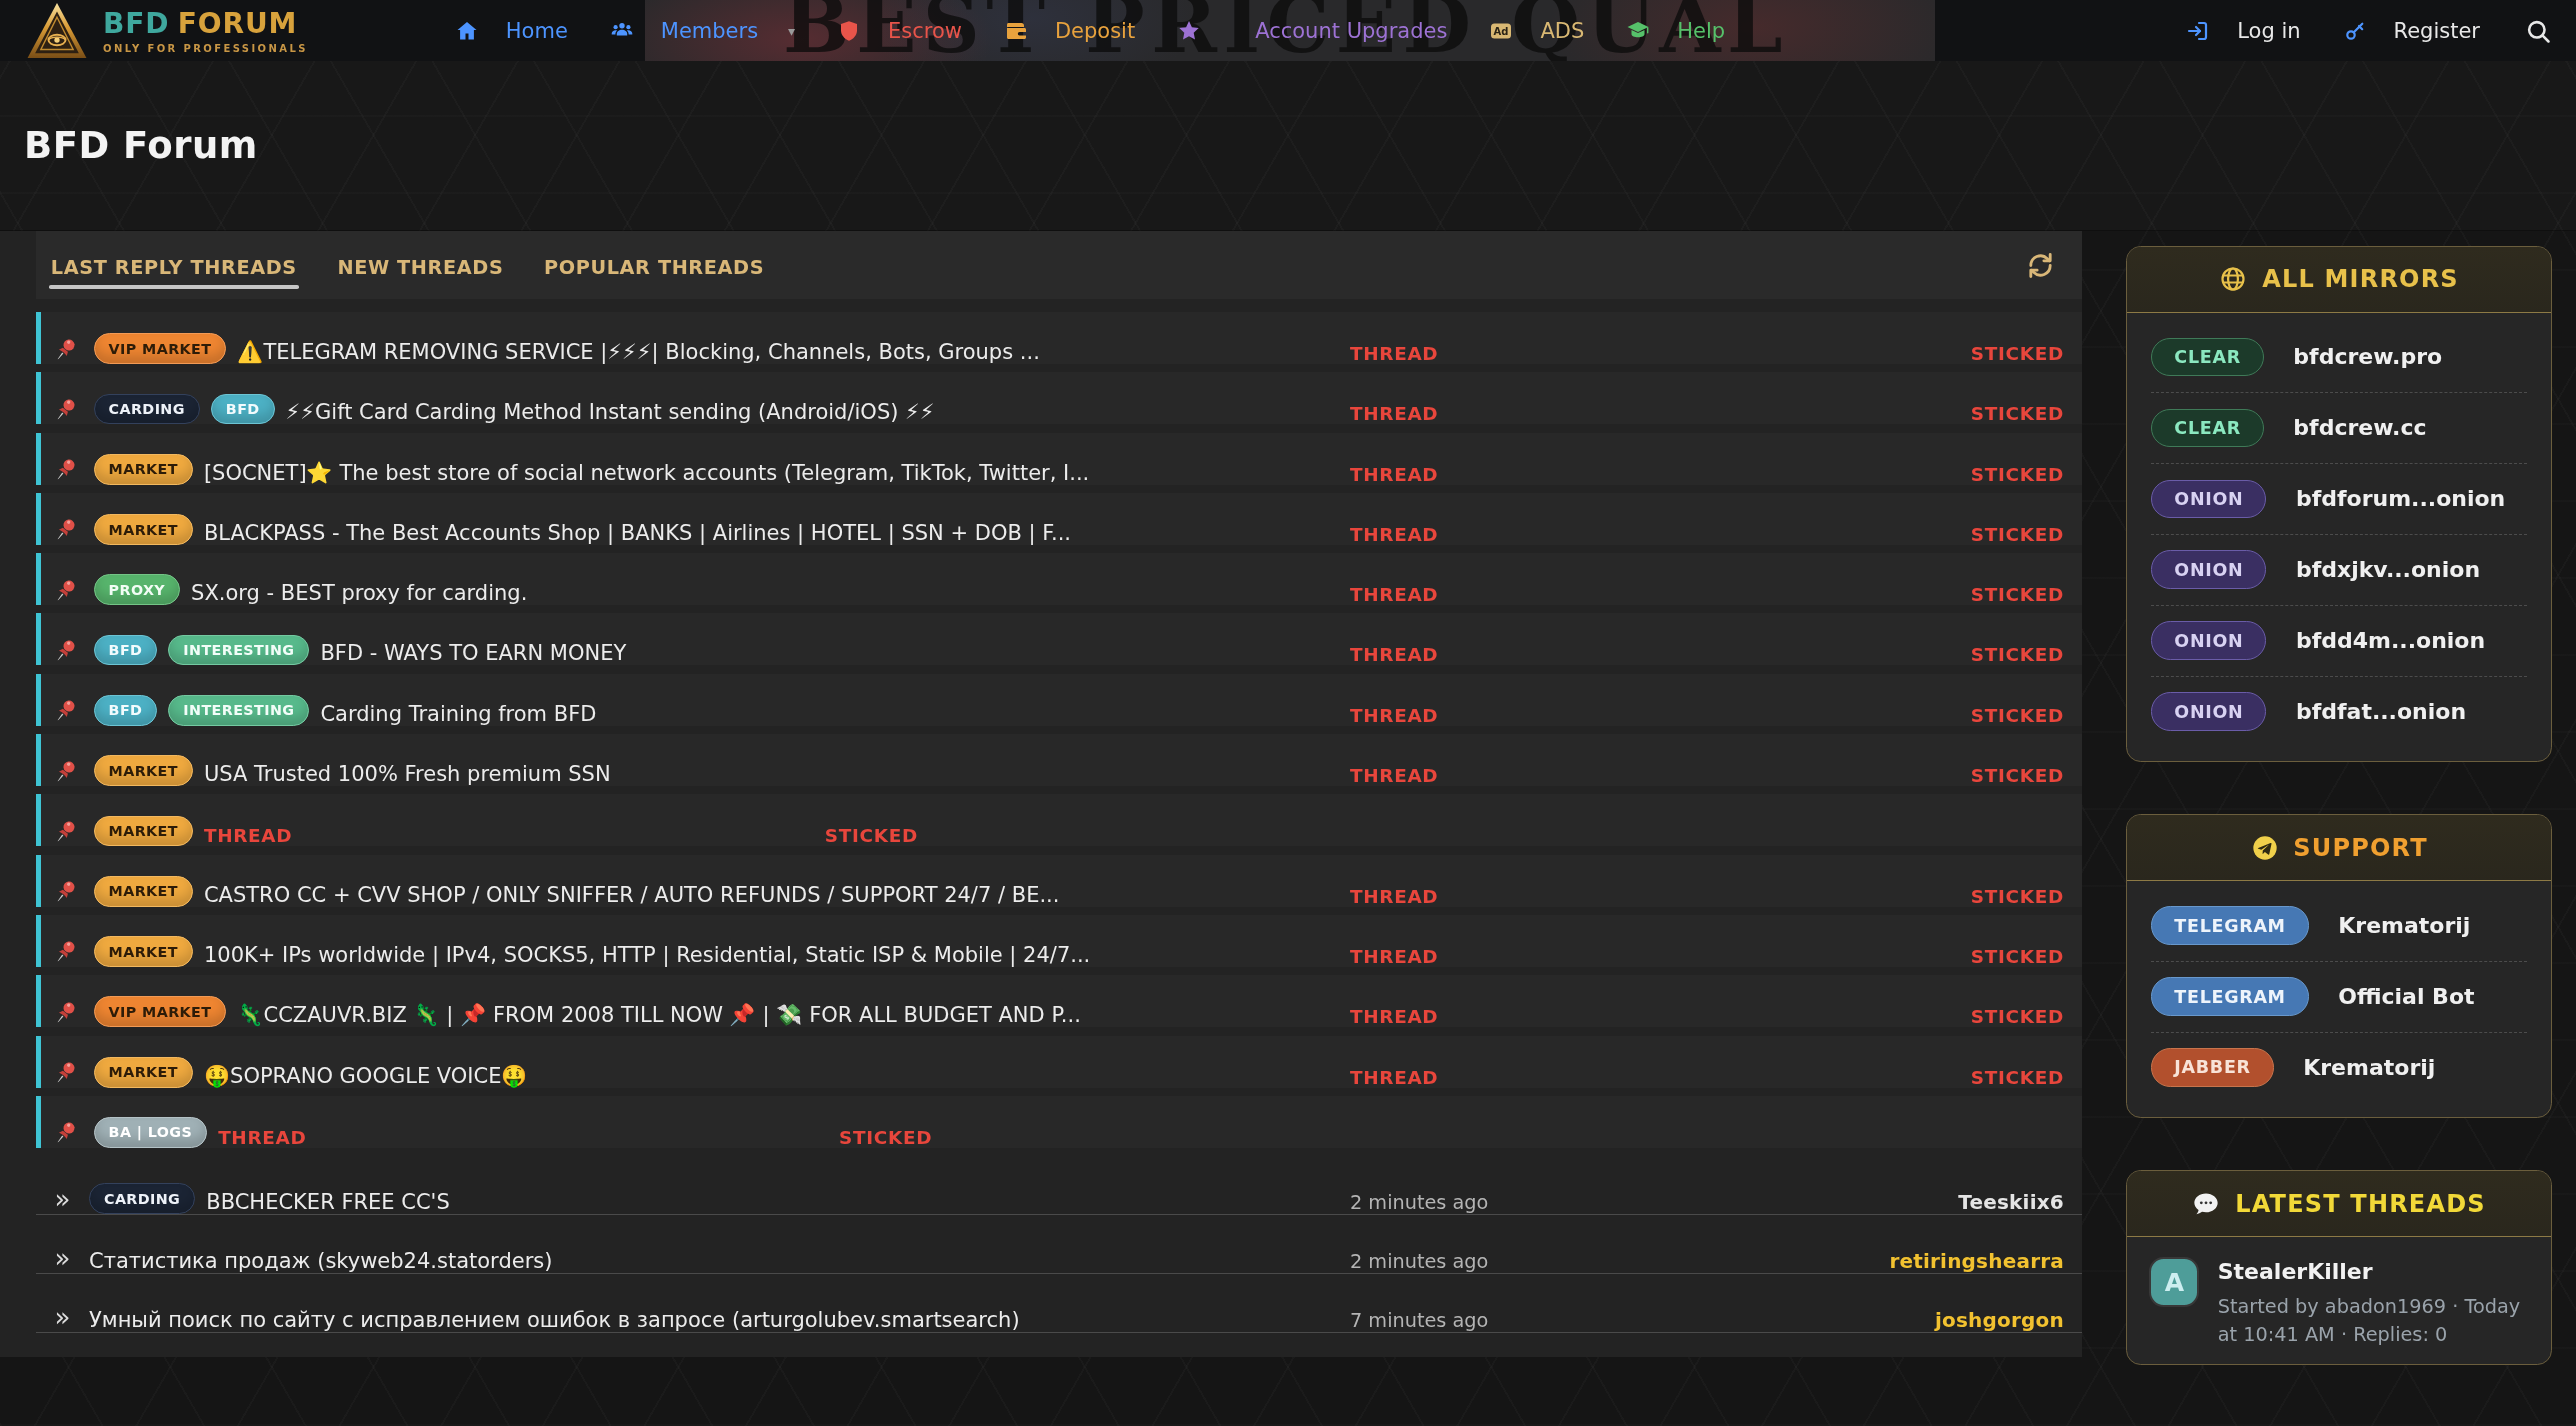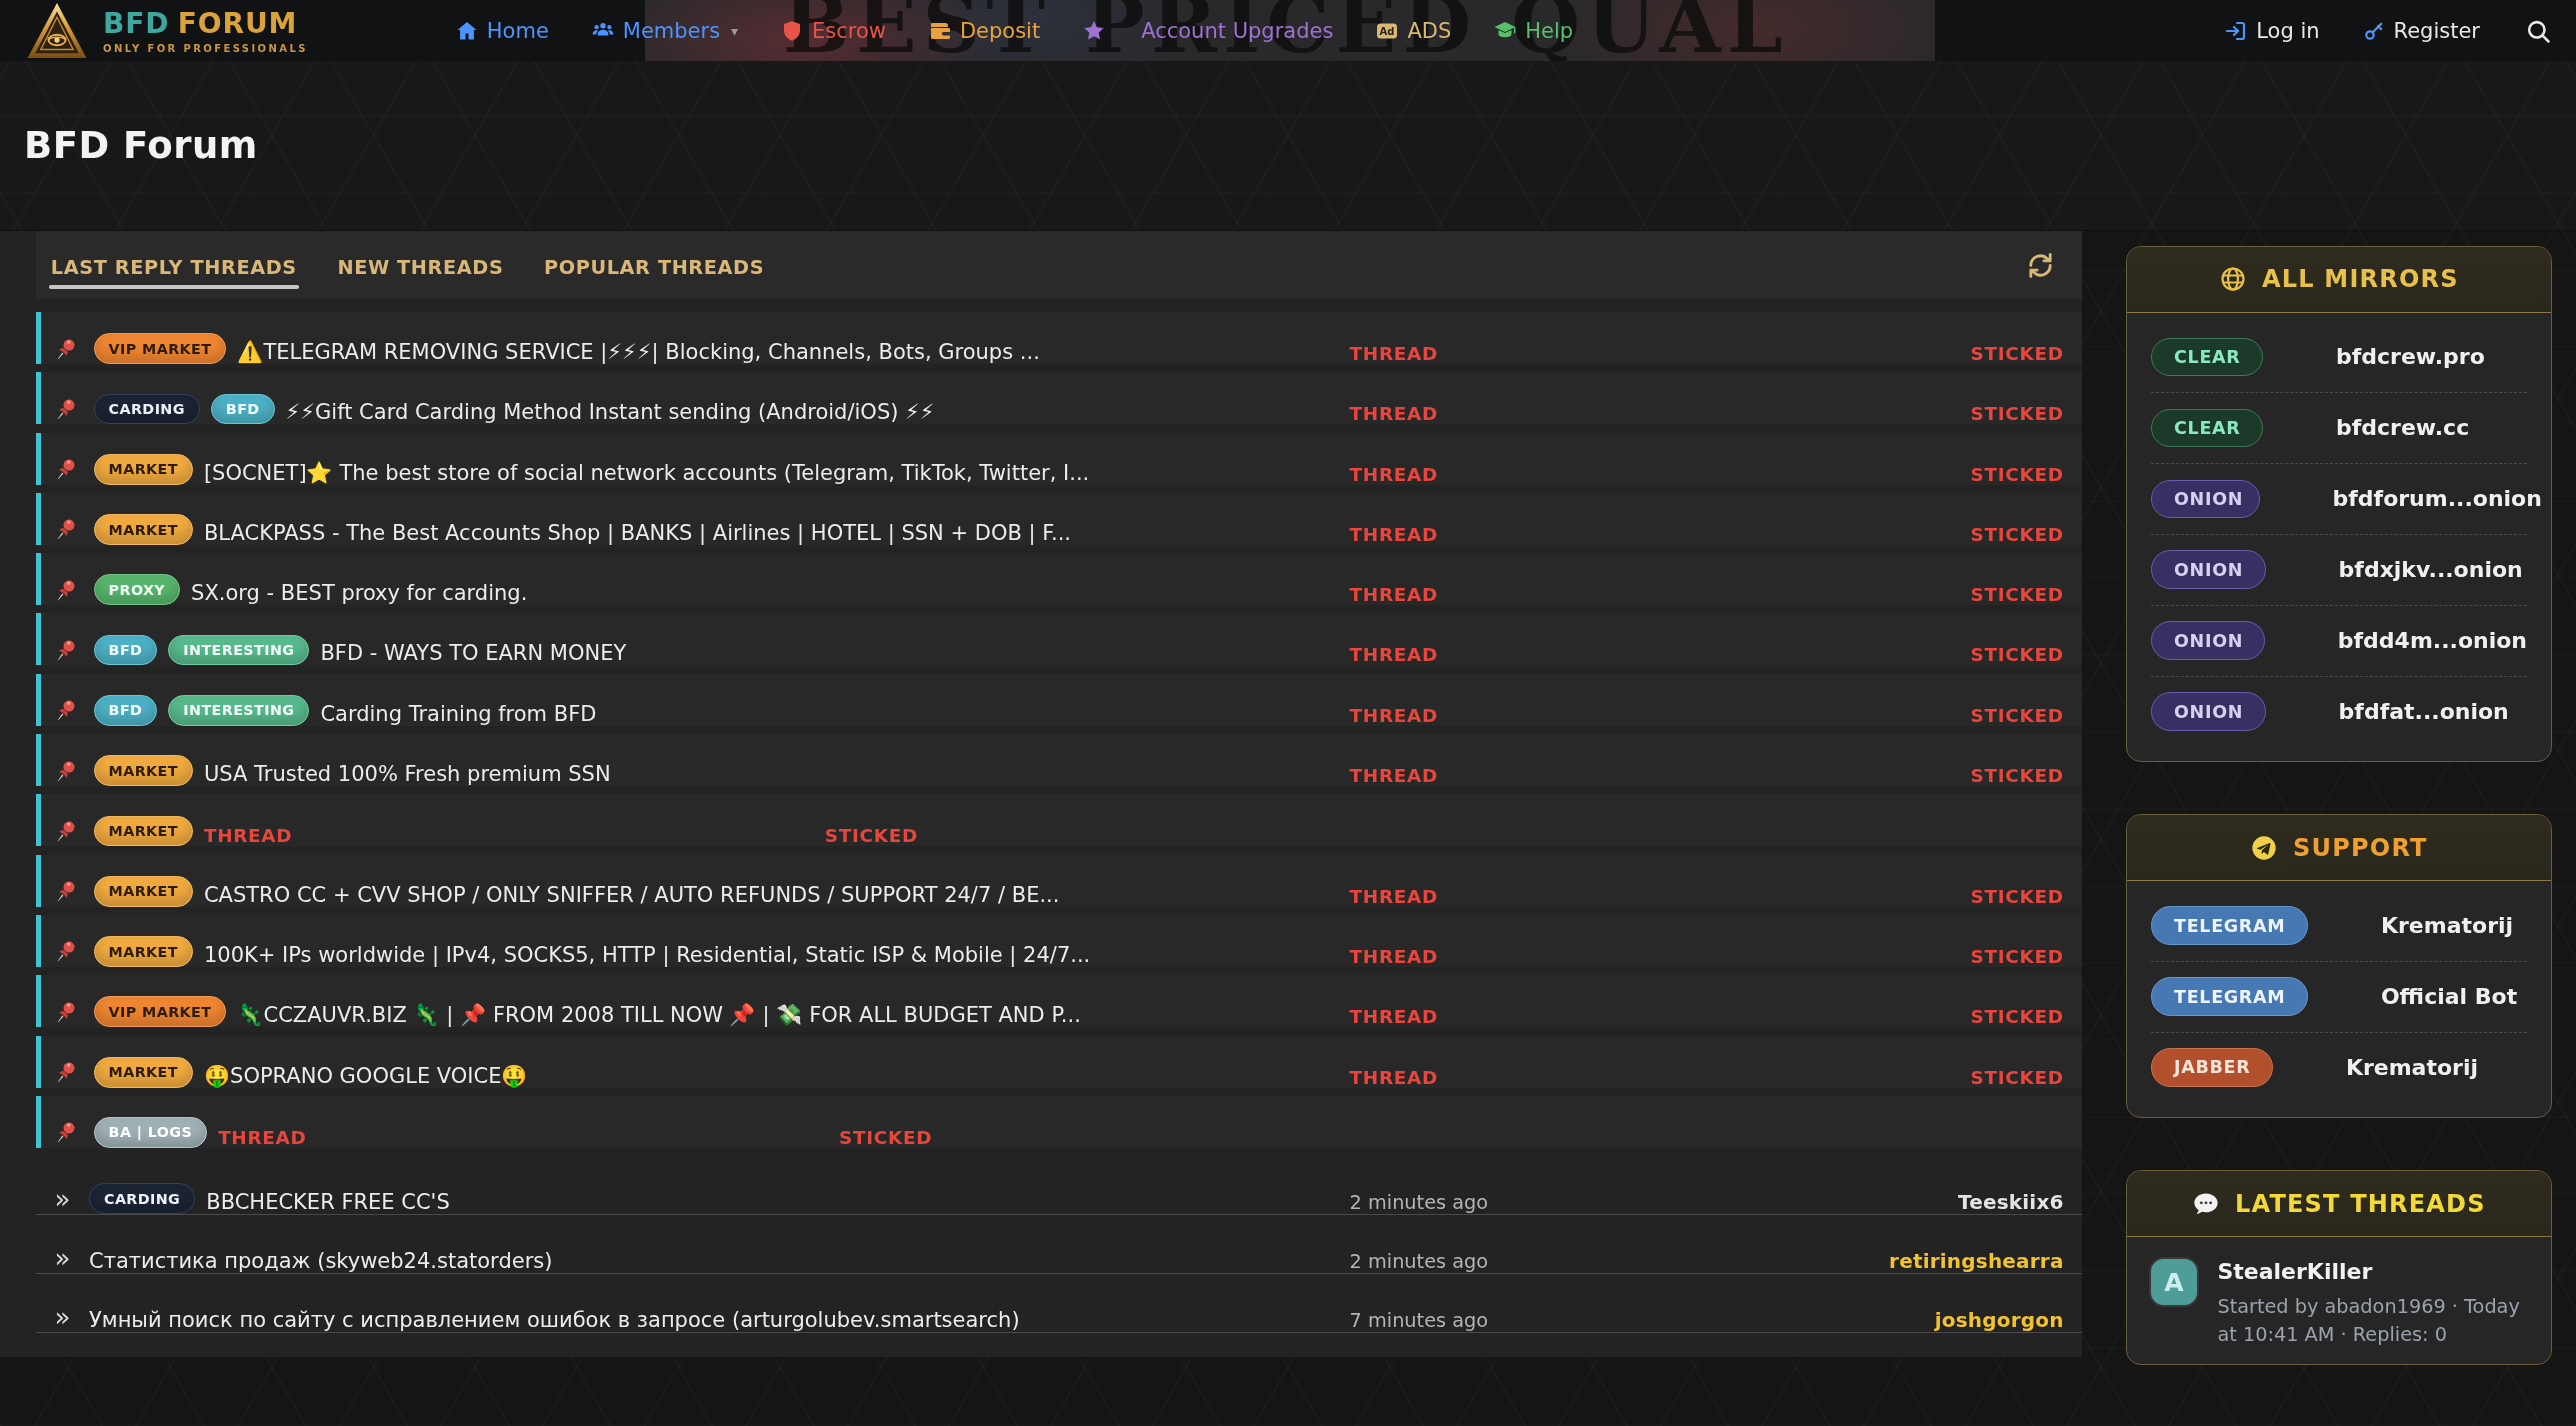--- a/index.html
+++ b/index.html
@@ -35,21 +35,21 @@
     font-family:"DejaVu Serif","Liberation Serif",serif; font-weight:bold;
     font-size:79px; letter-spacing:6.4px; color:rgba(12,12,12,.78);
   }
   .brand { display:flex; align-items:center; gap:13px; position:relative; z-index:6; cursor:pointer; }
   .brand-logo svg { width:66px; height:57px; }
   .brand-name { font-size:28px; font-weight:bold; letter-spacing:0.9px; white-space:nowrap; }
   .brand-name .p1 { color:#3fa89e; margin-right:8.3px; }
   .brand-name .p2 { color:#d8a23c; }
   .brand-tagline { font-size:10px; font-weight:600; color:#c89645; letter-spacing:2.4px; margin-top:2.8px; }
   .nav-menu { display:flex; align-items:center; gap:42px; margin-left:147px; position:relative; z-index:6; }
-  .nav-item { display:flex; align-items:center; gap:8px; font-size:21px; font-weight:500; cursor:pointer; white-space:nowrap; }
+  .nav-item { display:flex; align-items:center; gap:27px; font-size:21px; font-weight:500; cursor:pointer; white-space:nowrap; }
   .nav-icon { width:24px; height:24px; }
   .nav-icon svg { width:24px; height:24px; }
   .nav-caret { color:#9a9a9a; font-size:14px; margin-left:2.8px; }
   .nav-right { margin-left:auto; display:flex; align-items:center; gap:44px; position:relative; z-index:6; }
   .search-btn { width:28px; height:28px; color:#e8e8e8; cursor:pointer; }
   .search-btn svg { width:28px; height:28px; }
 
   
   .page-header {
     height:170px; display:flex; align-items:center; padding:0 24px;
@@ -90,21 +90,21 @@
 
   
   .sidebar { width:426px; margin-left:44px; margin-right:24px; padding-top:14.7px; }
   .side-panel { background:#262626; border:0.9px solid #6b5e3d; border-radius:14.7px; overflow:hidden; margin-bottom:52px; }
   .side-head { height:66px; display:flex; align-items:center; justify-content:center; gap:14.7px;
                background:linear-gradient(#2f2b1e,#2a271d); border-bottom:0.9px solid #8d7a45; }
   .side-head-icon { width:28px; height:28px; }
   .side-head-icon svg { width:28px; height:28px; }
   .side-title { font-size:24px; font-weight:bold; letter-spacing:1.2px; }
   .side-list { padding:9.2px 24px 14.7px; }
-  .side-item { display:flex; align-items:center; padding:15.7px 0; border-bottom:0.9px dashed #4c4c4c; cursor:pointer;gap:43px; }
+  .side-item { display:flex; align-items:center; padding:15.7px 0; border-bottom:0.9px dashed #4c4c4c; cursor:pointer; }
   .side-item:last-child { border-bottom:none; }
   .side-badge { font-size:17.5px; font-weight:bold; letter-spacing:0.7px; padding:8.3px 22px; border-radius:19.3px;
                 border:1.4px solid; white-space:nowrap; text-align:center; min-width:109px; }
   .side-label { margin-left:29.5px; font-size:22px; font-weight:600; color:#f0f0f0; white-space:nowrap; }
 
   .latest-item { display:flex; gap:18.4px; padding:20px 22px 14.7px; cursor:pointer; }
   .avatar { width:50px; height:50px; flex:none; border-radius:14.7px; background:#4e9d99; color:#cdeef0;
             display:flex; align-items:center; justify-content:center; font-size:25px; font-weight:bold;
             border:2.8px solid #383838; }
   .latest-name { font-size:22px; font-weight:bold; color:#f2f2f2; margin:1.8px 0 9.2px; }

